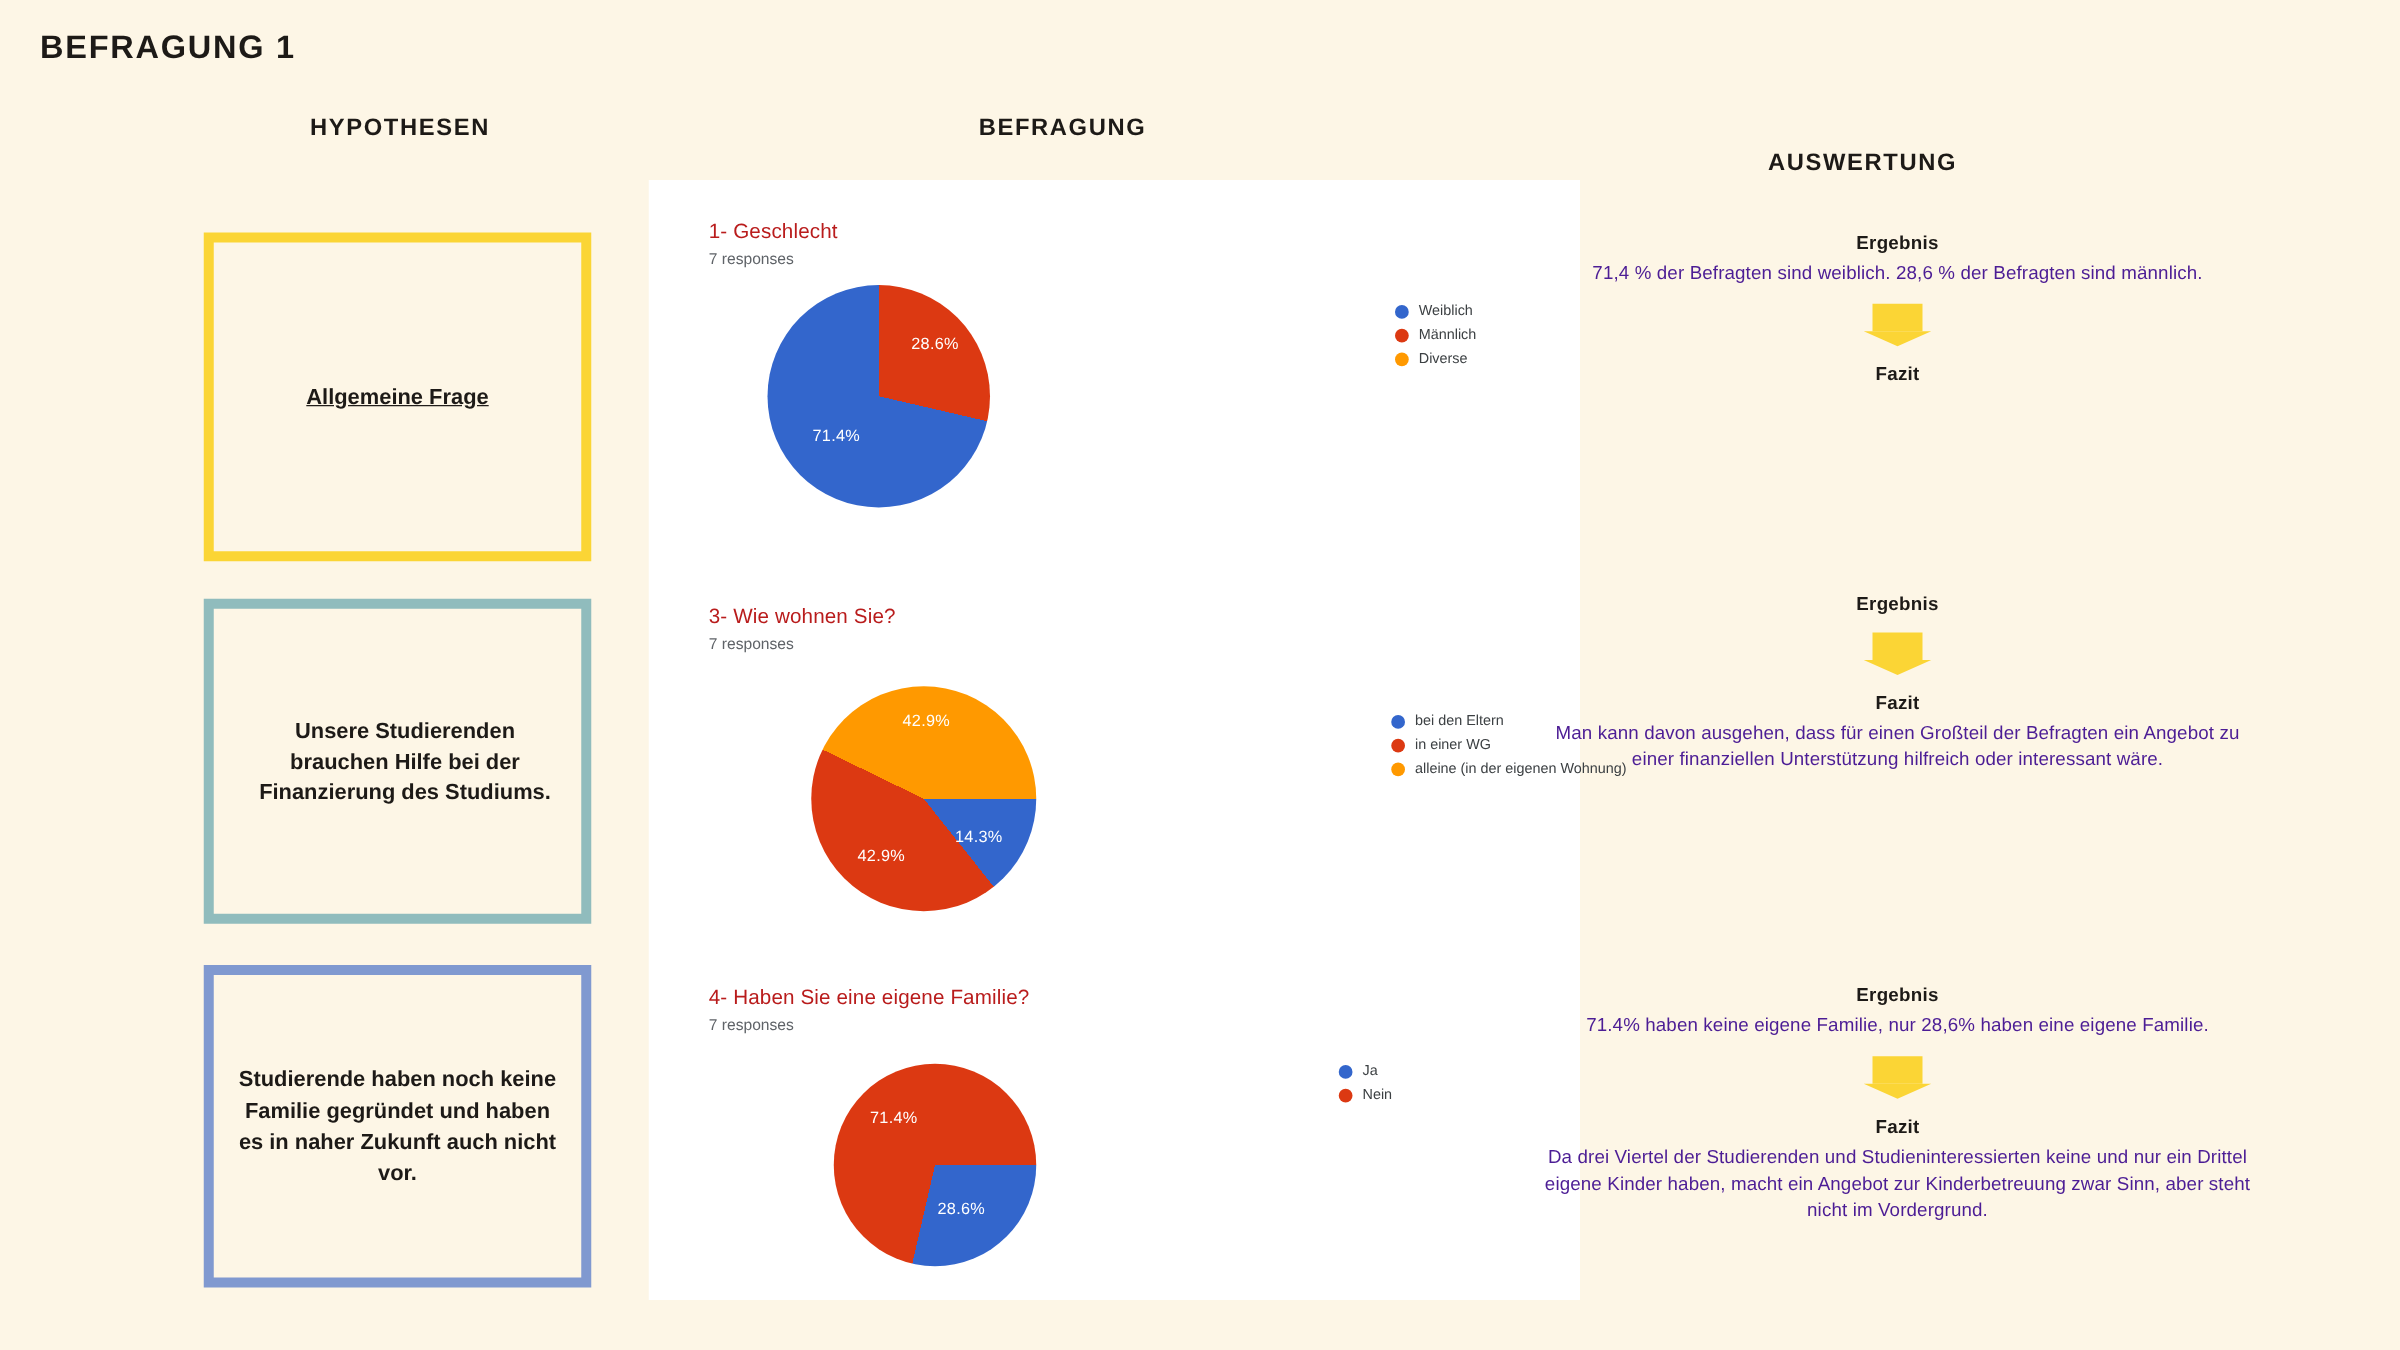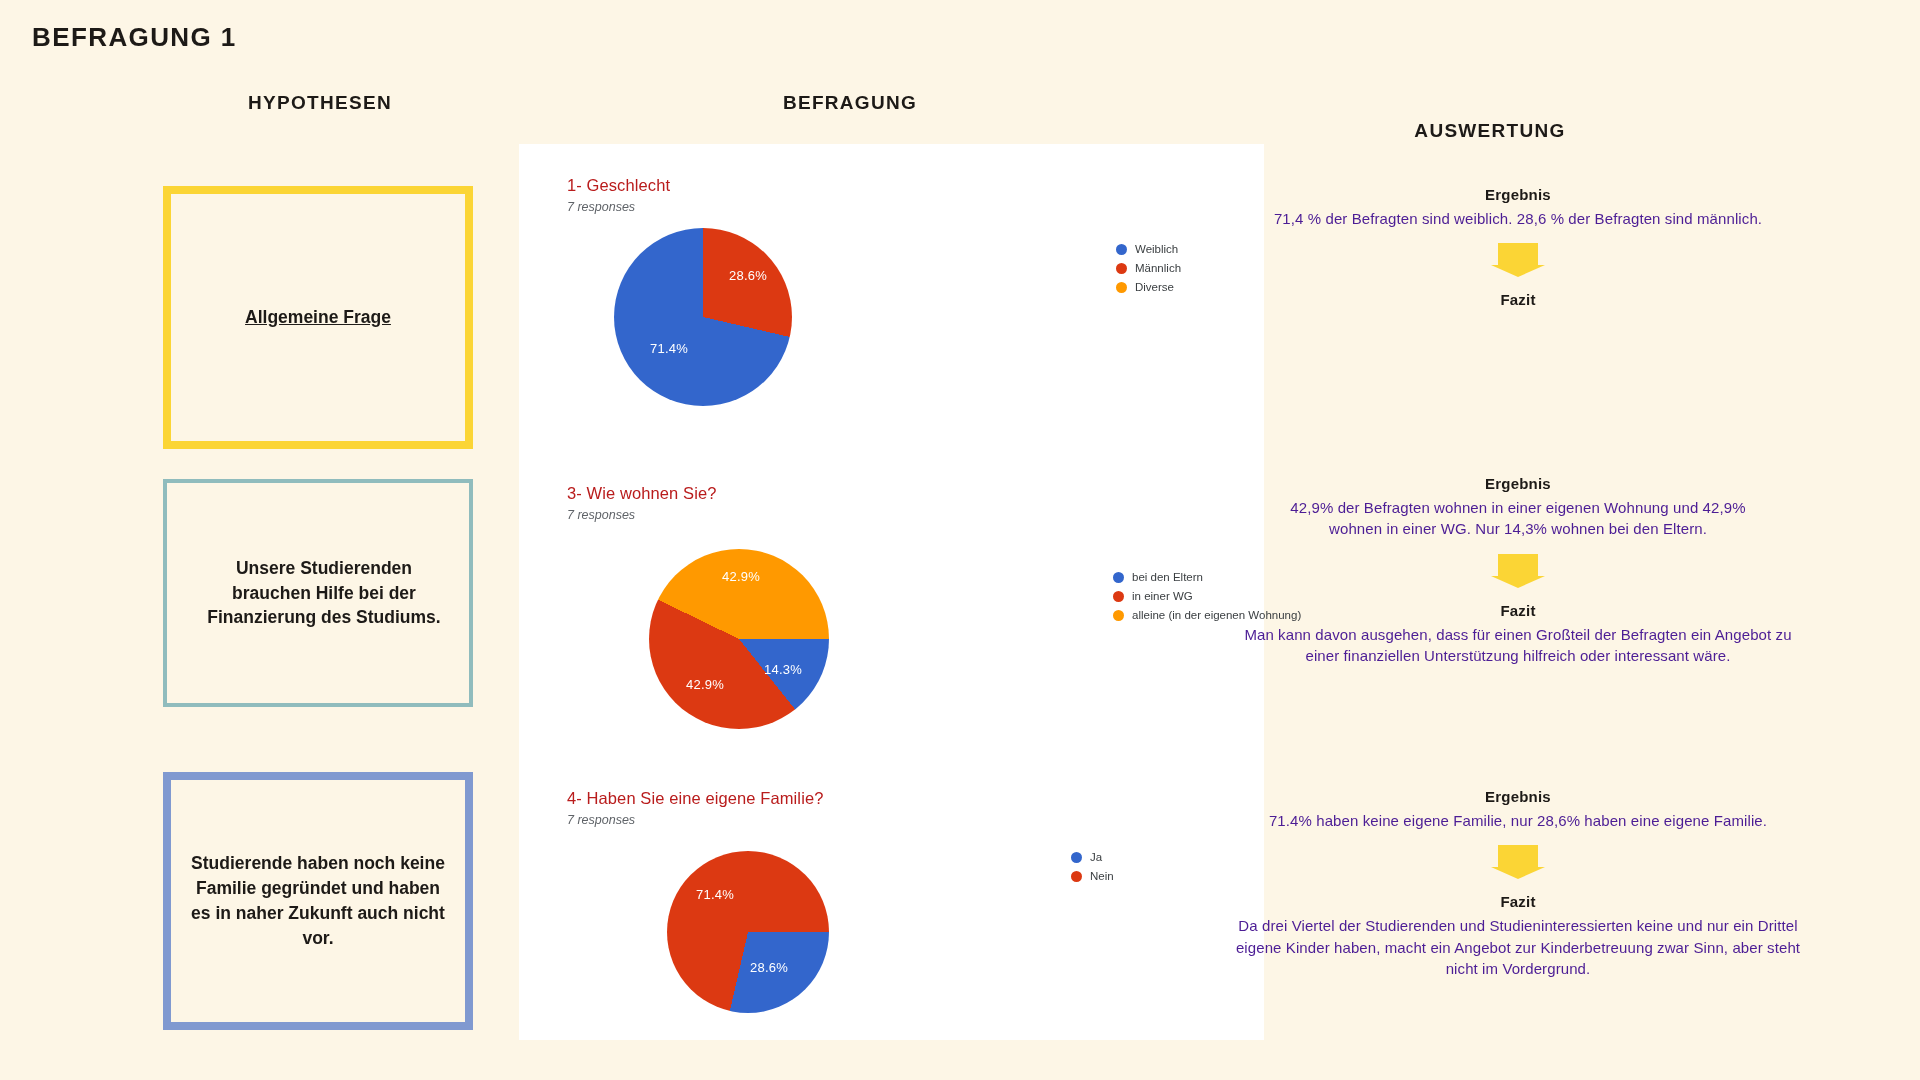--- a/index.html
+++ b/index.html
@@ -44,21 +44,21 @@
     text-align:center;
   }
   .hypo-box .inner{
     font-size:17.5px;
     font-weight:bold;
     line-height:1.42;
     color:#1d1a17;
     padding:0 18px;
   }
   #hypo-0{ top:186px; height:263px; border:8px solid #fbd535;text-decoration:underline; }
-  #hypo-1{ top:479px; height:228px; border:4px solid #a21caf;padding-left:12px; }
+  #hypo-1{ top:479px; height:260px; border:8px solid #a21caf;padding-left:12px; }
   #hypo-2{ top:772px; height:258px; border:8px solid #8099d0; }
 
   
   .survey-card{
     position:absolute;
     left:519px; top:144px;
     width:745px; height:896px;
     background:#ffffff;
   }
   .q-block{ position:absolute; left:0; width:745px; }
@@ -69,21 +69,20 @@
   .q-title{
     position:absolute; left:48px; top:0;
     font-size:16.5px;
     color:#b91c1c;
     letter-spacing:.1px;
   }
   .q-sub{
     position:absolute; left:48px; top:24px;
     font-size:12.5px;
     color:#5f6368;
-    font-style:italic;
   }
   .pie-wrap{ position:absolute; }
   .pie{
     border-radius:50%;
     position:relative;
   }
   .pie .slice-label{
     position:absolute;
     color:#ffffff;
     font-size:13px;
@@ -234,21 +233,20 @@
   <p class="eval-body">71,4 % der Befragten sind weiblich. 28,6 % der Befragten sind männlich.</p>
   <div class="arrow">
       <span class="stem"></span>
       <span class="head"></span>
     </div>
   <div class="eval-head">Fazit</div>
 </div>
 
 <div class="eval-group" id="eval-1">
   <div class="eval-head">Ergebnis</div>
-  <p class="eval-body">42,9% der Befragten wohnen in einer eigenen Wohnung und 42,9% wohnen in einer WG. Nur 14,3% wohnen bei den Eltern.</p>
   <div class="arrow">
       <span class="stem"></span>
       <span class="head"></span>
     </div>
   <div class="eval-head">Fazit</div>
   <p class="eval-body wide">Man kann davon ausgehen, dass für einen Großteil der Befragten ein Angebot zu einer finanziellen Unterstützung hilfreich oder interessant wäre.</p>
 </div>
 
 <div class="eval-group" id="eval-2">
   <div class="eval-head">Ergebnis</div>

